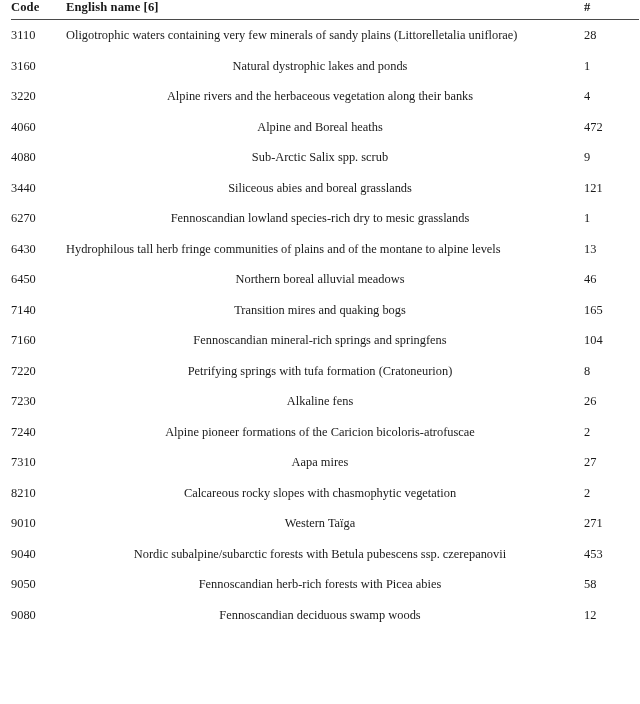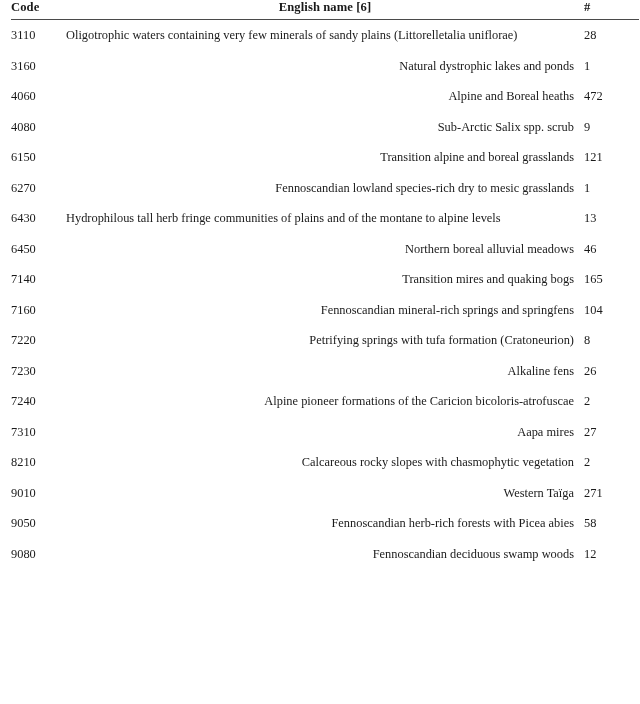--- a/index.html
+++ b/index.html
@@ -37,21 +37,21 @@
 
   thead th {
     font-weight: bold;
     text-align: left;
     vertical-align: bottom;
     padding: 0 0 4px 0;
     font-size: 12.6px;
     letter-spacing: 0.1px;
   }
   thead th.th-code { padding-left: 0; }
-  thead th.th-name { padding-left: 0; text-align: center; }
+  thead th.th-name { padding-left: 0; }
   thead th.th-count { padding-left: 0; }
 
   thead tr.header-row {
     border-bottom: 1.1px solid #4a4a4a;
   }
 
   tbody tr.data-row > td {
     padding: 5.1px 0 5.2px 0;
     vertical-align: top;
     line-height: 1.63;
@@ -61,21 +61,21 @@
     white-space: nowrap;
     font-variant-numeric: lining-nums;
   }
   td.cell-name {
     text-align: justify;
     text-justify: inter-word;
     padding-right: 10px !important;
     hyphens: none;
   }
   td.cell-name.single-line {
-    text-align: right;
+    text-align: center;
   }
   td.cell-count {
     white-space: nowrap;
   }
 </style>
 </head>
 <body>
 
 <div class="table-wrap">
   <table class="habitat-table">
@@ -96,32 +96,37 @@
           <td class="cell-code">3110</td>
           <td class="cell-name">Oligotrophic waters containing very few minerals of sandy plains (Littorelletalia uniflorae)</td>
           <td class="cell-count">28</td>
         </tr>
         <tr class="data-row">
           <td class="cell-code">3160</td>
           <td class="cell-name single-line">Natural dystrophic lakes and ponds</td>
           <td class="cell-count">1</td>
         </tr>
         <tr class="data-row">
+          <td class="cell-code">3220</td>
+          <td class="cell-name single-line">Alpine rivers and the herbaceous vegetation along their banks</td>
+          <td class="cell-count">4</td>
+        </tr>
+        <tr class="data-row">
           <td class="cell-code">4060</td>
           <td class="cell-name single-line">Alpine and Boreal heaths</td>
           <td class="cell-count">472</td>
         </tr>
         <tr class="data-row">
           <td class="cell-code">4080</td>
           <td class="cell-name single-line">Sub-Arctic Salix spp. scrub</td>
           <td class="cell-count">9</td>
         </tr>
         <tr class="data-row">
-          <td class="cell-code">6150</td>
-          <td class="cell-name single-line">Transition alpine and boreal grasslands</td>
+          <td class="cell-code">3440</td>
+          <td class="cell-name single-line">Siliceous abies and boreal grasslands</td>
           <td class="cell-count">121</td>
         </tr>
         <tr class="data-row">
           <td class="cell-code">6270</td>
           <td class="cell-name single-line">Fennoscandian lowland species-rich dry to mesic grasslands</td>
           <td class="cell-count">1</td>
         </tr>
         <tr class="data-row">
           <td class="cell-code">6430</td>
           <td class="cell-name">Hydrophilous tall herb fringe communities of plains and of the montane to alpine levels</td>
@@ -166,20 +171,25 @@
           <td class="cell-code">8210</td>
           <td class="cell-name single-line">Calcareous rocky slopes with chasmophytic vegetation</td>
           <td class="cell-count">2</td>
         </tr>
         <tr class="data-row">
           <td class="cell-code">9010</td>
           <td class="cell-name single-line">Western Taïga</td>
           <td class="cell-count">271</td>
         </tr>
         <tr class="data-row">
+          <td class="cell-code">9040</td>
+          <td class="cell-name single-line">Nordic subalpine/subarctic forests with Betula pubescens ssp. czerepanovii</td>
+          <td class="cell-count">453</td>
+        </tr>
+        <tr class="data-row">
           <td class="cell-code">9050</td>
           <td class="cell-name single-line">Fennoscandian herb-rich forests with Picea abies</td>
           <td class="cell-count">58</td>
         </tr>
         <tr class="data-row">
           <td class="cell-code">9080</td>
           <td class="cell-name single-line">Fennoscandian deciduous swamp woods</td>
           <td class="cell-count">12</td>
         </tr>
       </tbody>

